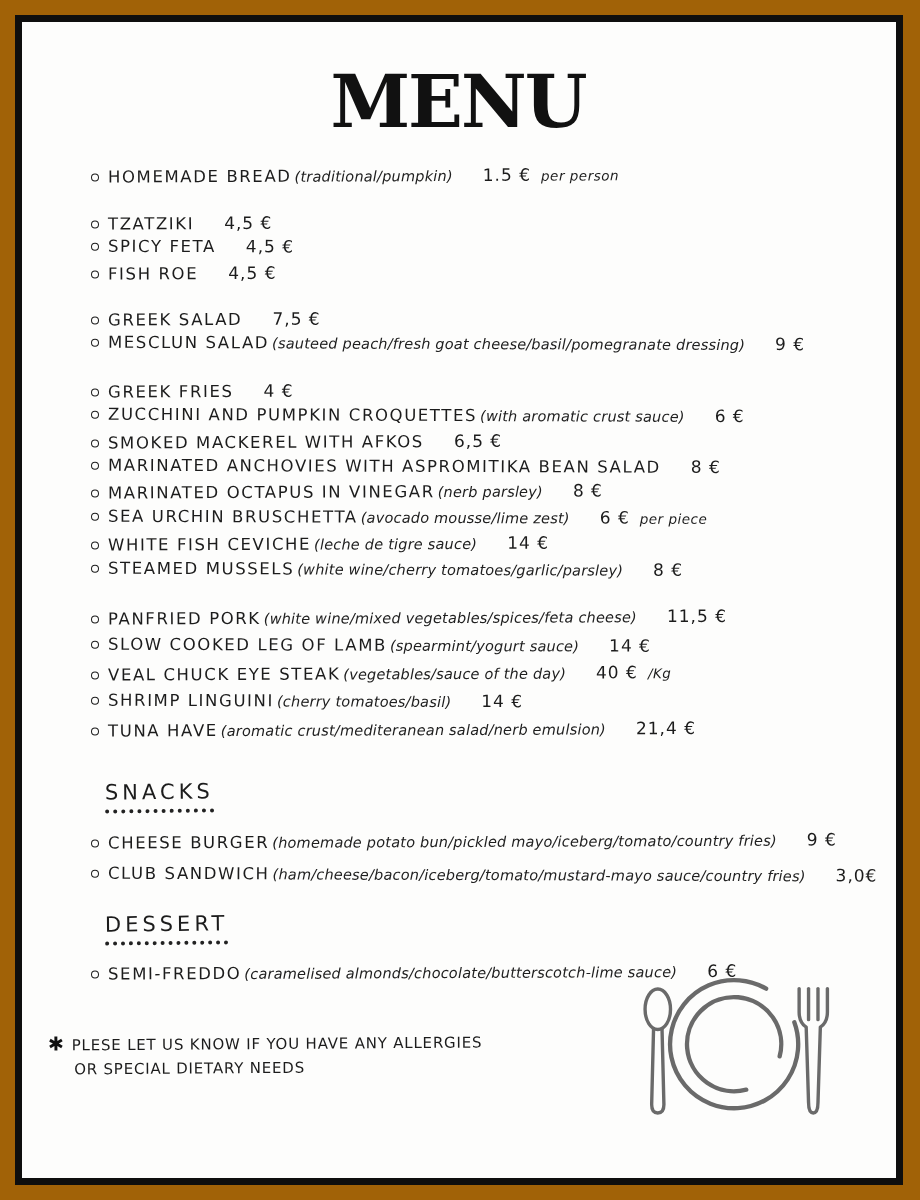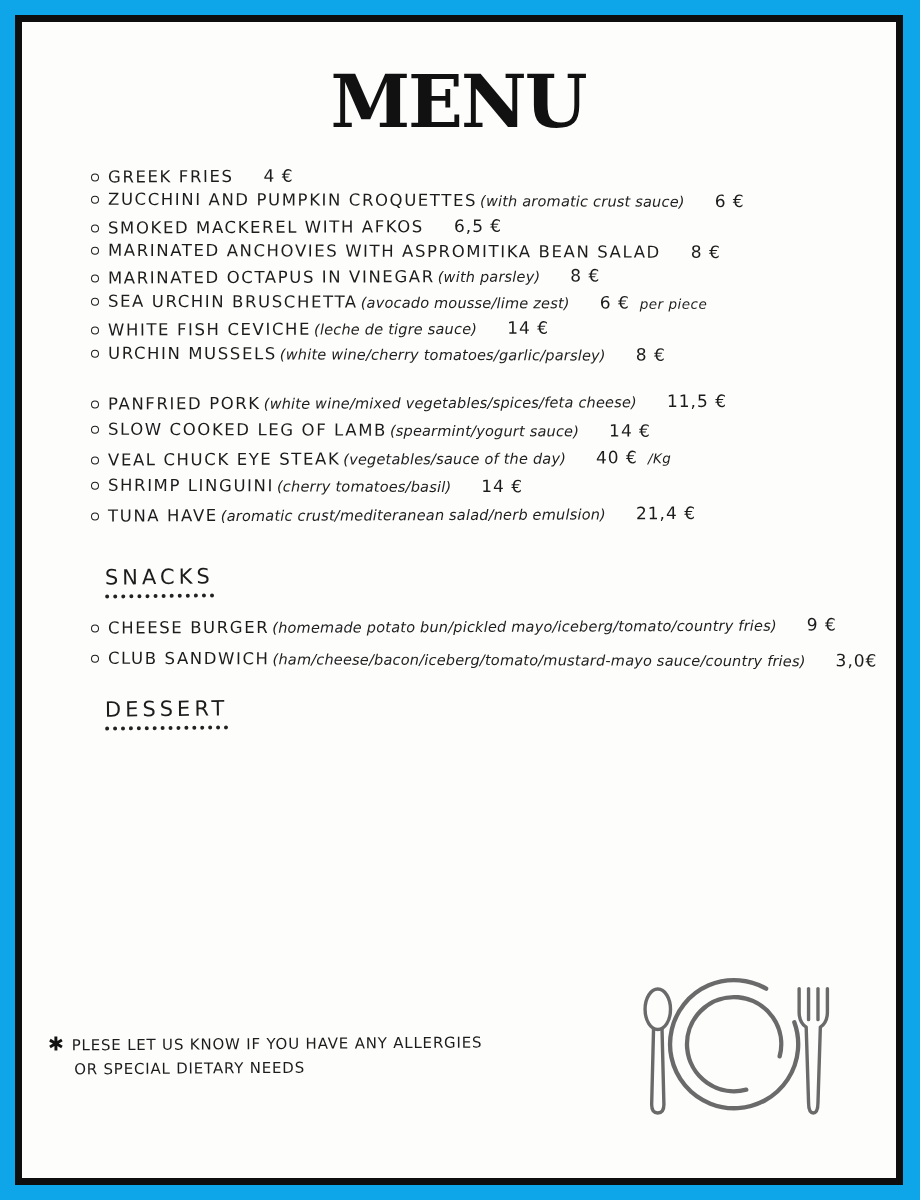--- a/index.html
+++ b/index.html
@@ -1,19 +1,19 @@
 <!DOCTYPE html>
 <html><head>
 <meta charset="utf-8">
 <style>
   html,body{margin:0;padding:0;background:#ffffff;}
   .stage{
     position:relative;
     width:920px;height:1200px;
-    background:#0ea5e9;
+    background:#a16207;
     font-family:"DejaVu Sans","Liberation Sans",sans-serif;
     color:#1c1c1c;
     overflow:hidden;
   }
   .frame{
     position:absolute;
     left:15px;top:15px;right:17px;bottom:15px;
     border:7px solid #0e0e0e;
     background:#fdfdfc;
   }
@@ -111,22 +111,58 @@
 </head>
 <body>
 
 <div class="stage">
   <div class="frame">
     <div class="content">
 
       <h1 class="title">MENU</h1>
 
       <div class="sections" id="sections">
-
-
+  <section class="menu-section sec-0">
+
+    <ul class="items">
+  <li class="menu-item">
+    <span class="bullet"></span><span class="item-name">HOMEMADE BREAD</span><span class="item-desc">(traditional/pumpkin)</span><span class="item-price">1.5 €</span><span class="item-suffix">per person</span>
+  </li>
+</ul>
+  </section>
+
+  <section class="menu-section sec-1">
+
+    <ul class="items">
+  <li class="menu-item">
+    <span class="bullet"></span><span class="item-name">TZATZIKI</span><span class="item-price">4,5 €</span>
+  </li>
+
+  <li class="menu-item">
+    <span class="bullet"></span><span class="item-name">SPICY FETA</span><span class="item-price">4,5 €</span>
+  </li>
+
+  <li class="menu-item">
+    <span class="bullet"></span><span class="item-name">FISH ROE</span><span class="item-price">4,5 €</span>
+  </li>
+</ul>
+  </section>
+
+  <section class="menu-section sec-2">
+
+    <ul class="items">
+  <li class="menu-item">
+    <span class="bullet"></span><span class="item-name">GREEK SALAD</span><span class="item-price">7,5 €</span>
+  </li>
+
+  <li class="menu-item">
+    <span class="bullet"></span><span class="item-name">MESCLUN SALAD</span><span class="item-desc">(sauteed peach/fresh goat cheese/basil/pomegranate dressing)</span><span class="item-price">9 €</span>
+  </li>
+</ul>
+  </section>
 
   <section class="menu-section sec-3">
 
     <ul class="items">
   <li class="menu-item">
     <span class="bullet"></span><span class="item-name">GREEK FRIES</span><span class="item-price">4 €</span>
   </li>
 
   <li class="menu-item">
     <span class="bullet"></span><span class="item-name">ZUCCHINI AND PUMPKIN CROQUETTES</span><span class="item-desc">(with aromatic crust sauce)</span><span class="item-price">6 €</span>
@@ -134,33 +170,33 @@
 
   <li class="menu-item">
     <span class="bullet"></span><span class="item-name">SMOKED MACKEREL WITH AFKOS</span><span class="item-price">6,5 €</span>
   </li>
 
   <li class="menu-item">
     <span class="bullet"></span><span class="item-name">MARINATED ANCHOVIES WITH ASPROMITIKA BEAN SALAD</span><span class="item-price">8 €</span>
   </li>
 
   <li class="menu-item">
-    <span class="bullet"></span><span class="item-name">MARINATED OCTAPUS IN VINEGAR</span><span class="item-desc">(with parsley)</span><span class="item-price">8 €</span>
+    <span class="bullet"></span><span class="item-name">MARINATED OCTAPUS IN VINEGAR</span><span class="item-desc">(nerb parsley)</span><span class="item-price">8 €</span>
   </li>
 
   <li class="menu-item">
     <span class="bullet"></span><span class="item-name">SEA URCHIN BRUSCHETTA</span><span class="item-desc">(avocado mousse/lime zest)</span><span class="item-price">6 €</span><span class="item-suffix">per piece</span>
   </li>
 
   <li class="menu-item">
     <span class="bullet"></span><span class="item-name">WHITE FISH CEVICHE</span><span class="item-desc">(leche de tigre sauce)</span><span class="item-price">14 €</span>
   </li>
 
   <li class="menu-item">
-    <span class="bullet"></span><span class="item-name">URCHIN MUSSELS</span><span class="item-desc">(white wine/cherry tomatoes/garlic/parsley)</span><span class="item-price">8 €</span>
+    <span class="bullet"></span><span class="item-name">STEAMED MUSSELS</span><span class="item-desc">(white wine/cherry tomatoes/garlic/parsley)</span><span class="item-price">8 €</span>
   </li>
 </ul>
   </section>
 
   <section class="menu-section sec-4">
 
     <ul class="items">
   <li class="menu-item">
     <span class="bullet"></span><span class="item-name">PANFRIED PORK</span><span class="item-desc">(white wine/mixed vegetables/spices/feta cheese)</span><span class="item-price">11,5 €</span>
   </li>
@@ -191,20 +227,25 @@
   </li>
 
   <li class="menu-item">
     <span class="bullet"></span><span class="item-name">CLUB SANDWICH</span><span class="item-desc">(ham/cheese/bacon/iceberg/tomato/mustard-mayo sauce/country fries)</span><span class="item-price">3,0€</span>
   </li>
 </ul>
   </section>
 
   <section class="menu-section sec-6">
     <h2 class="section-heading">DESSERT</h2>
+    <ul class="items">
+  <li class="menu-item">
+    <span class="bullet"></span><span class="item-name">SEMI-FREDDO</span><span class="item-desc">(caramelised almonds/chocolate/butterscotch-lime sauce)</span><span class="item-price">6 €</span>
+  </li>
+</ul>
   </section>
 </div>
 
     </div>
   </div>
 
   <div class="footnote">
     <span class="star">✱</span><span>PLESE LET US KNOW IF YOU HAVE ANY ALLERGIES</span>
     <div class="line2">OR SPECIAL DIETARY NEEDS</div>
   </div>

